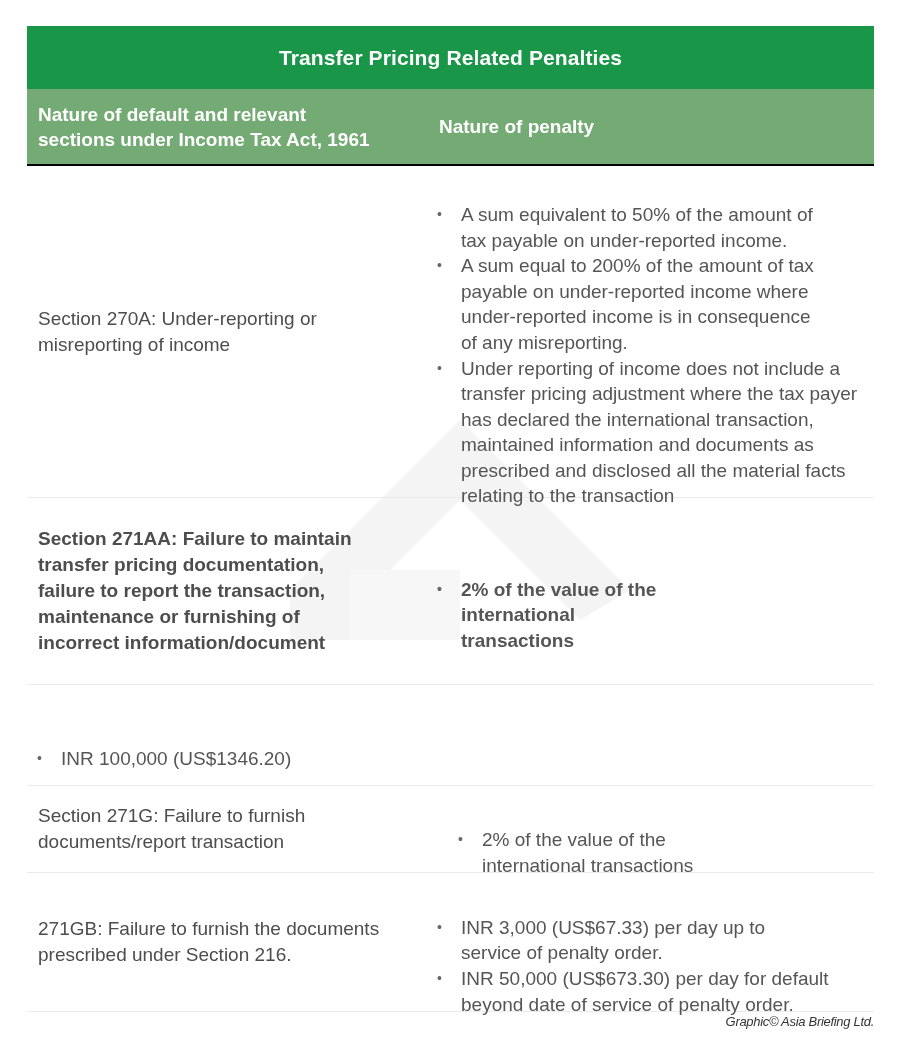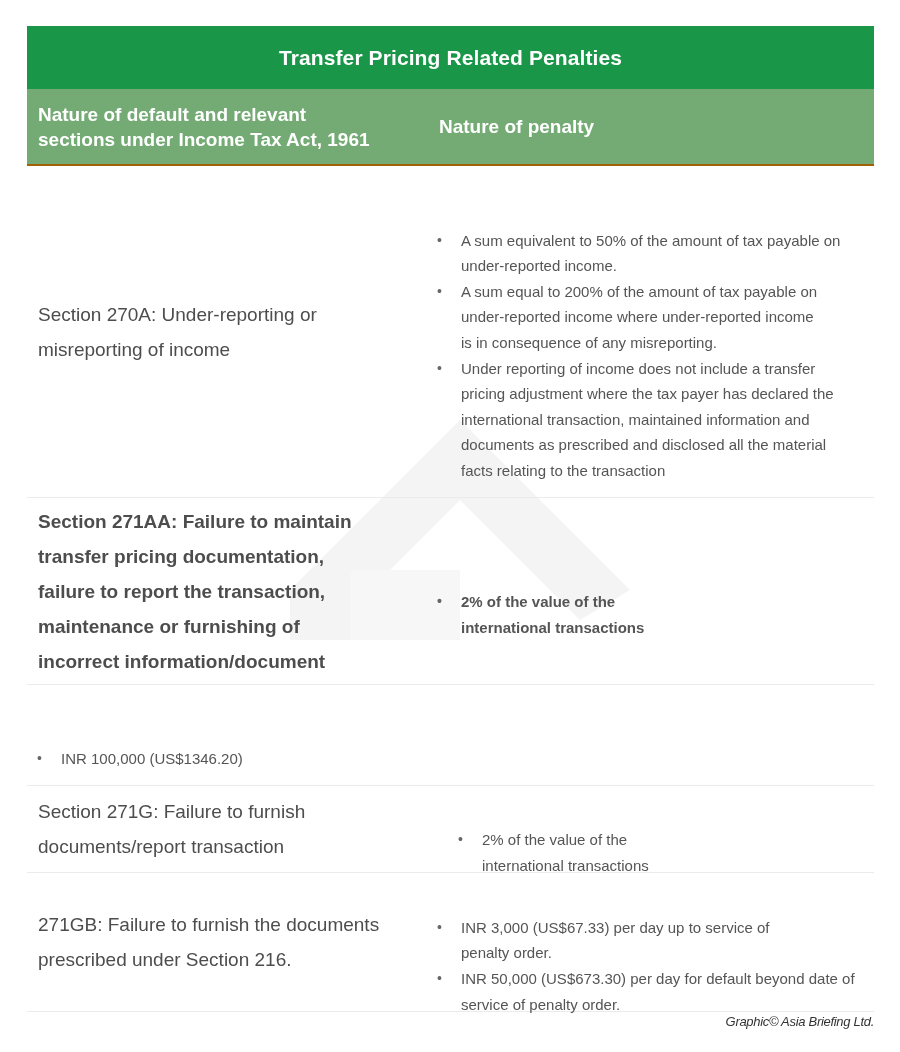--- a/index.html
+++ b/index.html
@@ -1,25 +1,25 @@
 <!DOCTYPE html>
 <html><head>
 <meta charset="utf-8">
 <style>
   html, body { margin:0; padding:0; background:#ffffff; }
   body { width:900px; height:1052px; position:relative; overflow:hidden; font-family:"Liberation Sans", sans-serif; color:#4a4a4a; }
   .watermark { position:absolute; left:290px; top:420px; width:340px; height:220px; z-index:0; }
   .table-wrap { position:absolute; left:27px; top:26px; width:847px; z-index:1; }
   .title-bar { background:#1a9649; color:#ffffff; height:63px; display:flex; align-items:center; justify-content:center; font-size:21px; font-weight:bold; letter-spacing:0.1px; }
-  .header-row { background:#74ab74; color:#ffffff; height:75px; display:flex; align-items:center; border-bottom:2px solid #a16207; }
+  .header-row { background:#74ab74; color:#ffffff; height:75px; display:flex; align-items:center; border-bottom:2px solid #000000; }
   .header-row .c1 { width:400px; padding-left:11px; font-size:19px; font-weight:bold; line-height:25px; }
   .header-row .c2 { padding-left:1px; font-size:19px; font-weight:bold; }
   .row { display:flex; align-items:center; border-bottom:1px solid #ebebeb; }
-  .row .c1 { width:400px; padding-left:11px; box-sizing:border-box; font-size:19px; line-height:35px; color:#4d4d4d; }
-  .row .c2 { flex:1; font-size:15px; line-height:25.6px; color:#555555;margin-top:48px; }
+  .row .c1 { width:400px; padding-left:11px; box-sizing:border-box; font-size:19px; line-height:26px; color:#4d4d4d; }
+  .row .c2 { flex:1; font-size:19px; line-height:25.6px; color:#555555;margin-top:48px; }
   ul { list-style:none; margin:0; padding:0; }
   li { position:relative; padding-left:34px; }
   li::before { content:"•"; position:absolute; left:10px; top:0; font-size:14px; color:#666; }
   .footer { position:absolute; right:26px; top:1014px; font-size:13px; font-style:italic; color:#333; letter-spacing:-0.3px; }
 </style>
 </head>
 <body>
 
 <svg class="watermark" viewBox="0 0 340 220">
   <polygon points="170,0 340,170 290,200 170,80 60,190 60,220 0,220 0,170" fill="#f4f4f4"></polygon>

